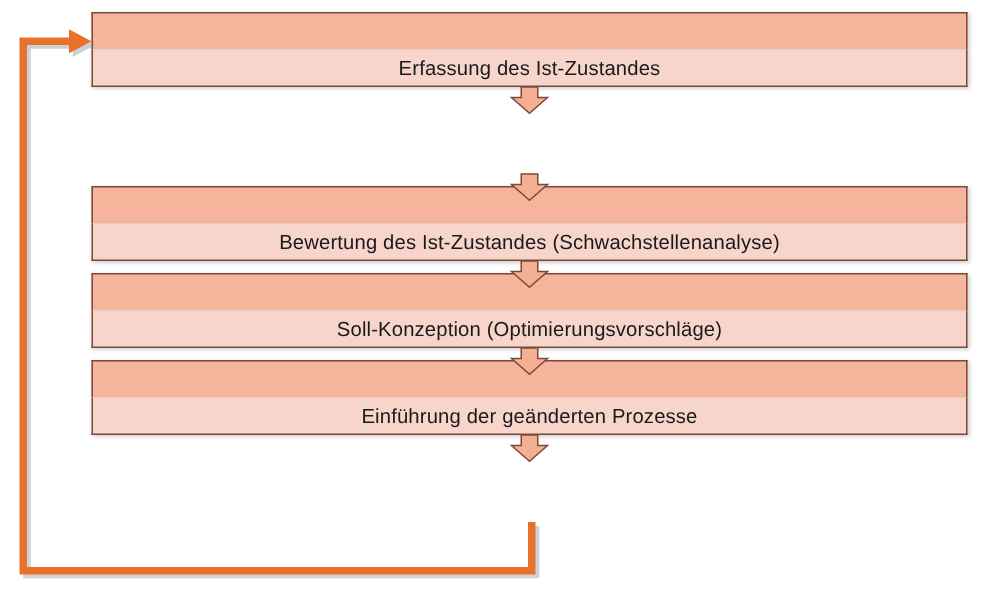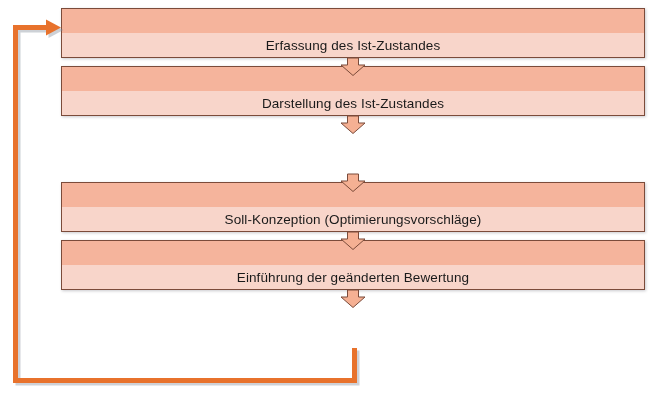--- a/index.html
+++ b/index.html
@@ -102,37 +102,37 @@
 <body>
 
 <div id="canvas">
 
   <div class="step" style="top:8px;">
     <div class="band-top"></div>
     <div class="band-bottom"></div>
     <div class="label">Erfassung des Ist-Zustandes</div>
   </div>
 
-  <div class="step" style="top:66px;">
+
+  <div class="step" style="top:124px;">
     <div class="band-top"></div>
     <div class="band-bottom"></div>
-    <div class="label">Darstellung des Ist-Zustandes</div>
+    <div class="label">Bewertung des Ist-Zustandes (Schwachstellenanalyse)</div>
   </div>
-
 
   <div class="step" style="top:182px;border-radius:23px;">
     <div class="band-top"></div>
     <div class="band-bottom"></div>
     <div class="label">Soll-Konzeption (Optimierungsvorschläge)</div>
   </div>
 
   <div class="step" style="top:240px;">
     <div class="band-top"></div>
     <div class="band-bottom"></div>
-    <div class="label">Einführung der geänderten Bewertung</div>
+    <div class="label">Einführung der geänderten Prozesse</div>
   </div>
 
 
   <div class="down-arrow" style="top:58px;">
     <svg viewBox="0 0 26 18" xmlns="http://www.w3.org/2000/svg">
       <polygon points="7.5,0 18.5,0 18.5,7 25,7 13,17.5 1,7 7.5,7" fill="#F5B093" stroke="#7B4B3A" stroke-width="1"></polygon>
     </svg>
   </div>
 
   <div class="down-arrow" style="top:116px;">

